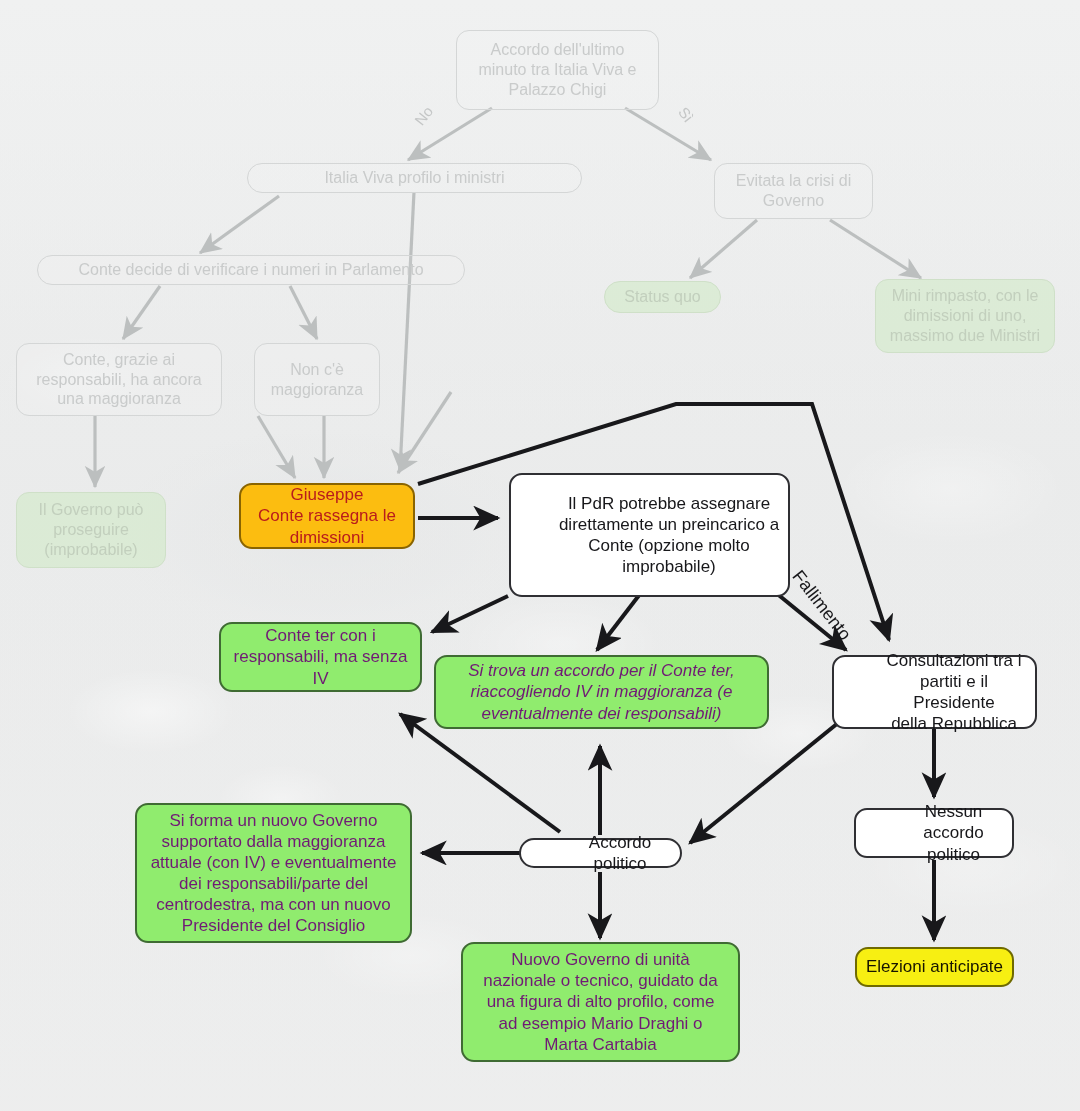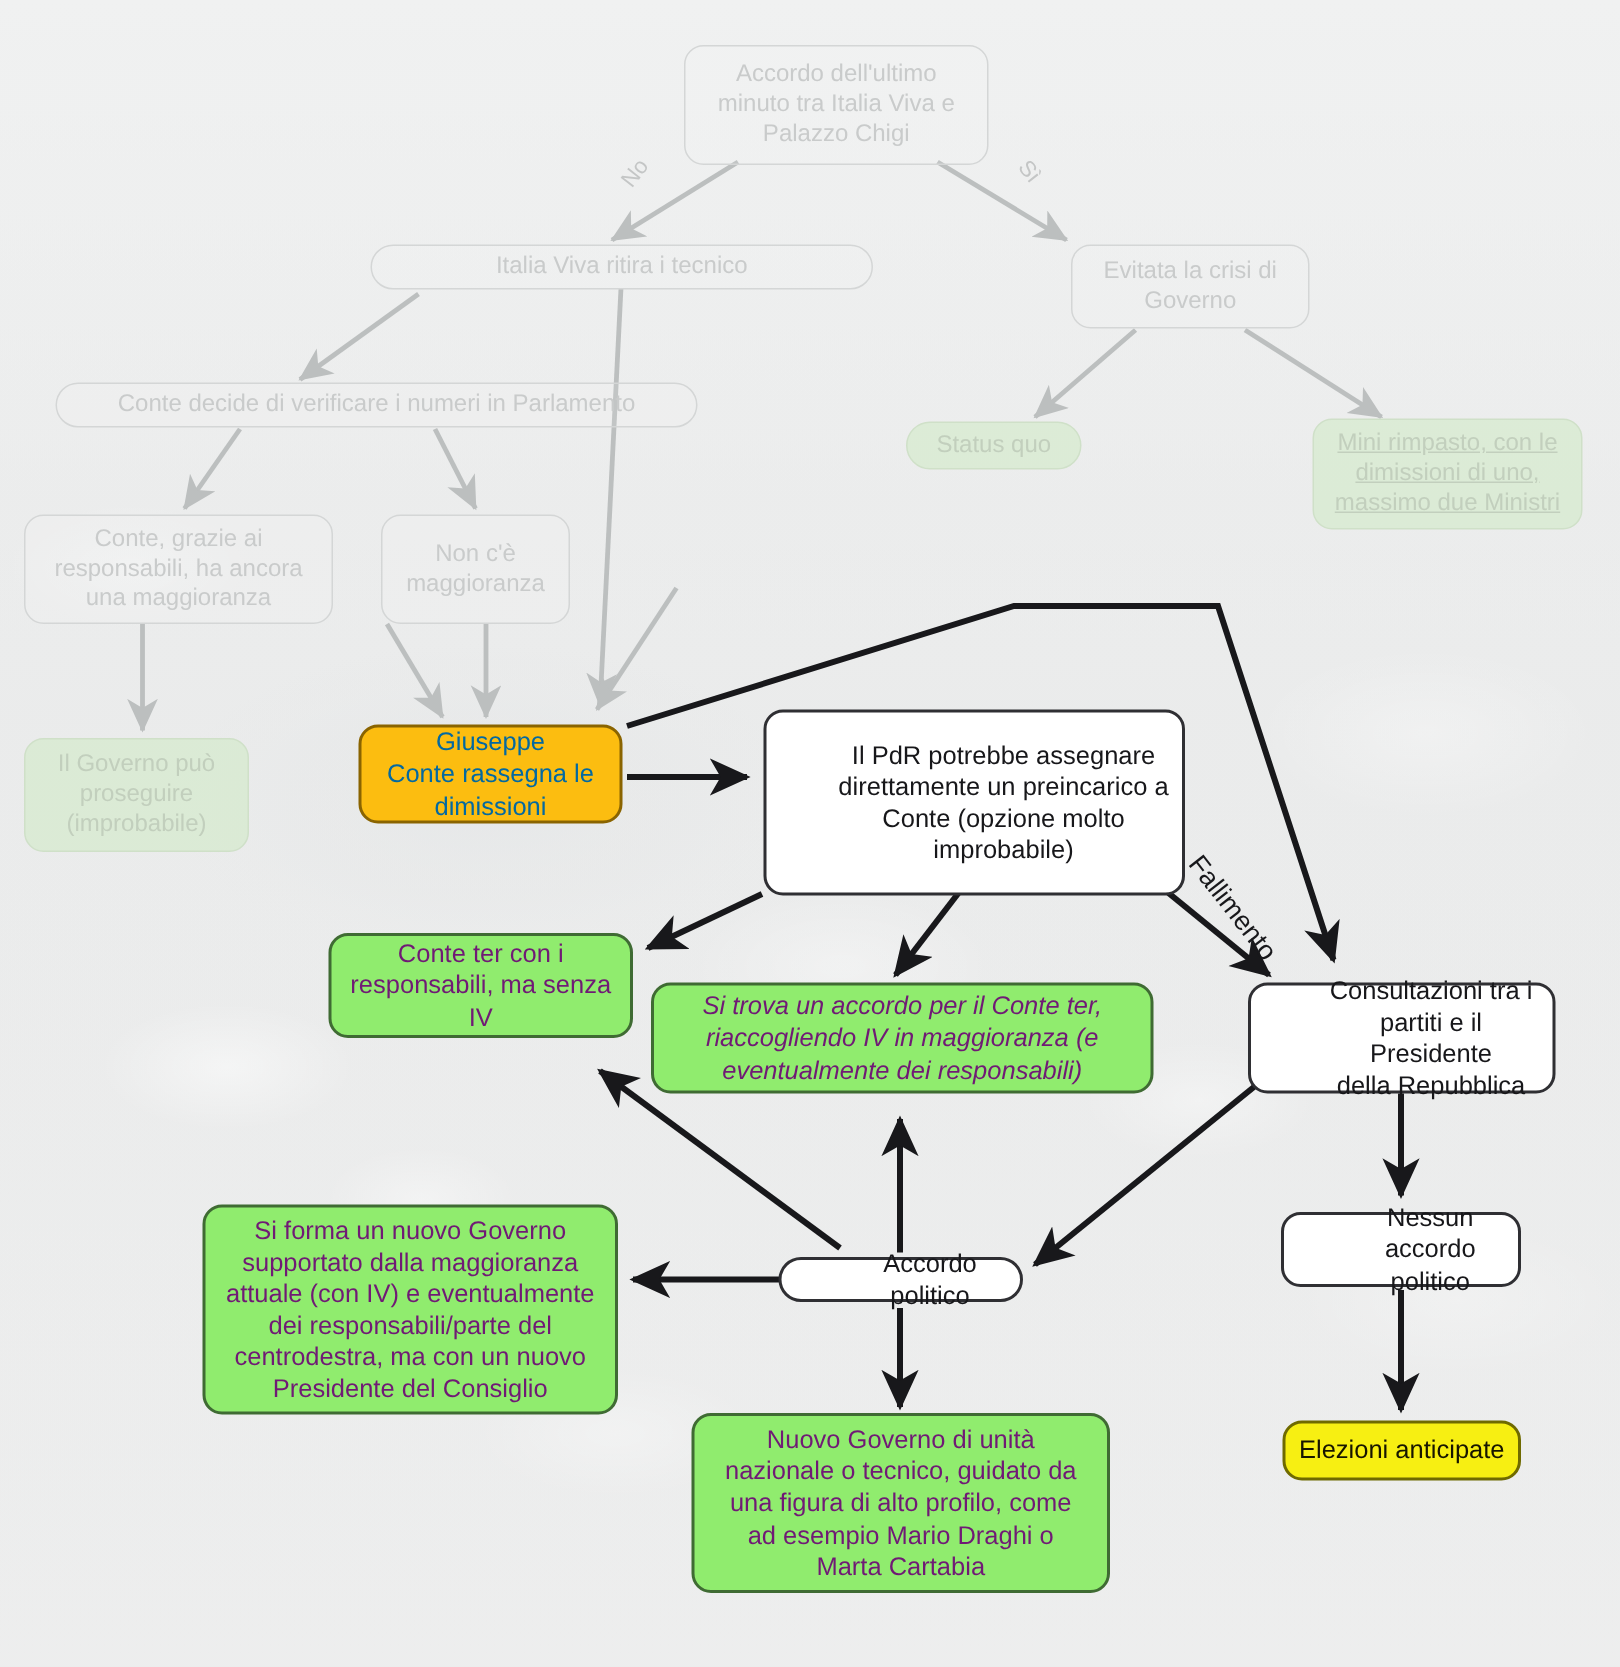--- a/index.html
+++ b/index.html
@@ -58,21 +58,21 @@
     background:rgba(198,234,183,0.42);
     color:#c2cfbd;
   }
   
   .active{
     border:2px solid #4a4a4a;
     background:#ffffff;
     color:#17171a;
   }
   .active.green{background:#90ec6e;border-color:#3f6b33;color:#701a75;}
-  .active.orange{background:#fcbd10;border-color:#8a6400;color:#0369a1;}
+  .active.orange{background:#fcbd10;border-color:#8a6400;color:#b91c1c;}
   .active.yellow{background:#f7ef12;border-color:#6f6a00;color:#171500;text-align:right;}
   .active.white{background:#ffffff;border-color:#2f2f33;padding-left:47px;}
 
   .pill{border-radius:999px;}
   .edge-label{
     position:absolute;
     color:#c4c6c6;
     font-size:15px;
     transform-origin:center center;
     white-space:nowrap;
@@ -125,30 +125,30 @@
       <path d="M600,872 L600,938" marker-end="url(#ah-dark)"></path>
       <path d="M520,853 L422,853" marker-end="url(#ah-dark)"></path>
       <path d="M560,832 L400,714" marker-end="url(#ah-dark)"></path>
     </g>
   </svg>
 
   <div class="node ghost" style="left:456px;top:30px;width:203px;height:80px;font-size:16px;">Accordo dell'ultimo
 minuto tra Italia Viva e
 Palazzo Chigi</div>
 
-  <div class="node ghost pill" style="left:247px;top:163px;width:335px;height:30px;font-size:16px;">Italia Viva ritira i tecnico</div>
+  <div class="node ghost pill" style="left:247px;top:163px;width:335px;height:30px;font-size:16px;">Italia Viva profilo i ministri</div>
 
   <div class="node ghost" style="left:714px;top:163px;width:159px;height:56px;font-size:16px;">Evitata la crisi di
 Governo</div>
 
   <div class="node ghost pill" style="left:37px;top:255px;width:428px;height:30px;font-size:16px;">Conte decide di verificare i numeri in Parlamento</div>
 
   <div class="node ghost green pill" style="left:604px;top:281px;width:117px;height:32px;font-size:16px;">Status quo</div>
 
-  <div class="node ghost green" style="left:875px;top:279px;width:180px;height:74px;font-size:16px;text-decoration:underline;">Mini rimpasto, con le
+  <div class="node ghost green" style="left:875px;top:279px;width:180px;height:74px;font-size:16px;">Mini rimpasto, con le
 dimissioni di uno,
 massimo due Ministri</div>
 
   <div class="node ghost" style="left:16px;top:343px;width:206px;height:73px;font-size:16px;">Conte, grazie ai
 responsabili, ha ancora
 una maggioranza</div>
 
   <div class="node ghost" style="left:254px;top:343px;width:126px;height:73px;font-size:16px;">Non c'è
 maggioranza</div>
 

